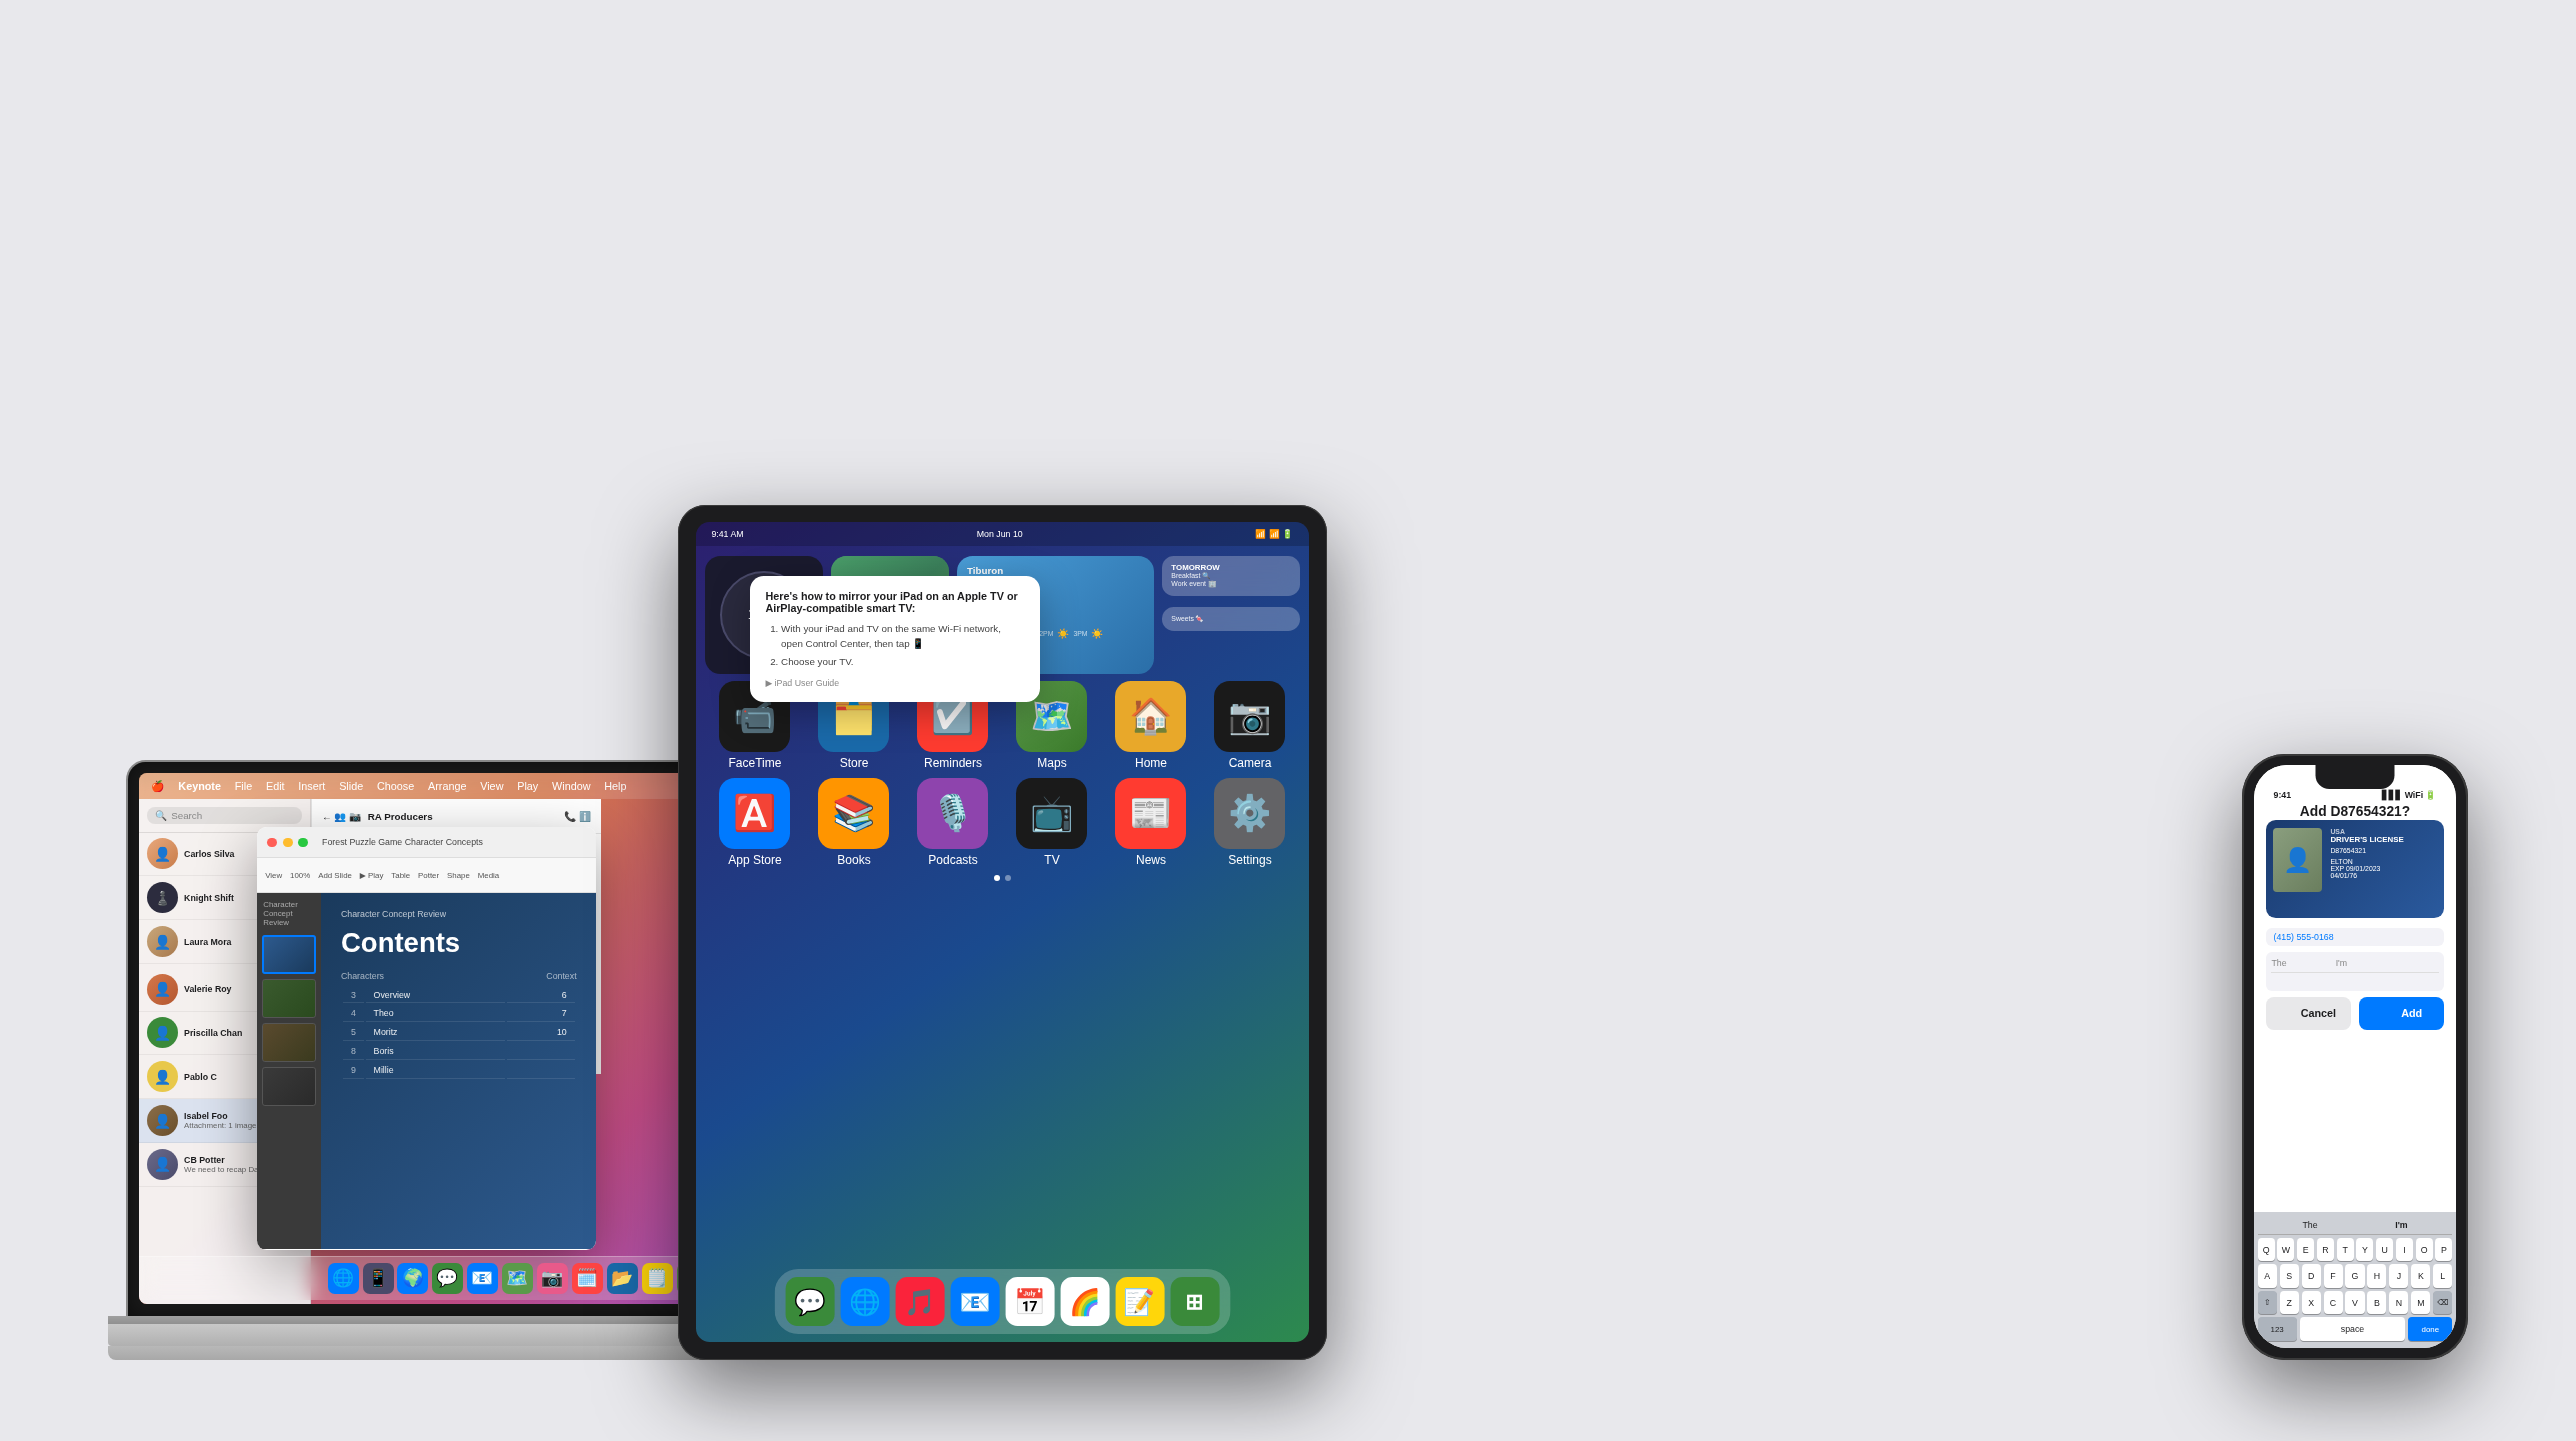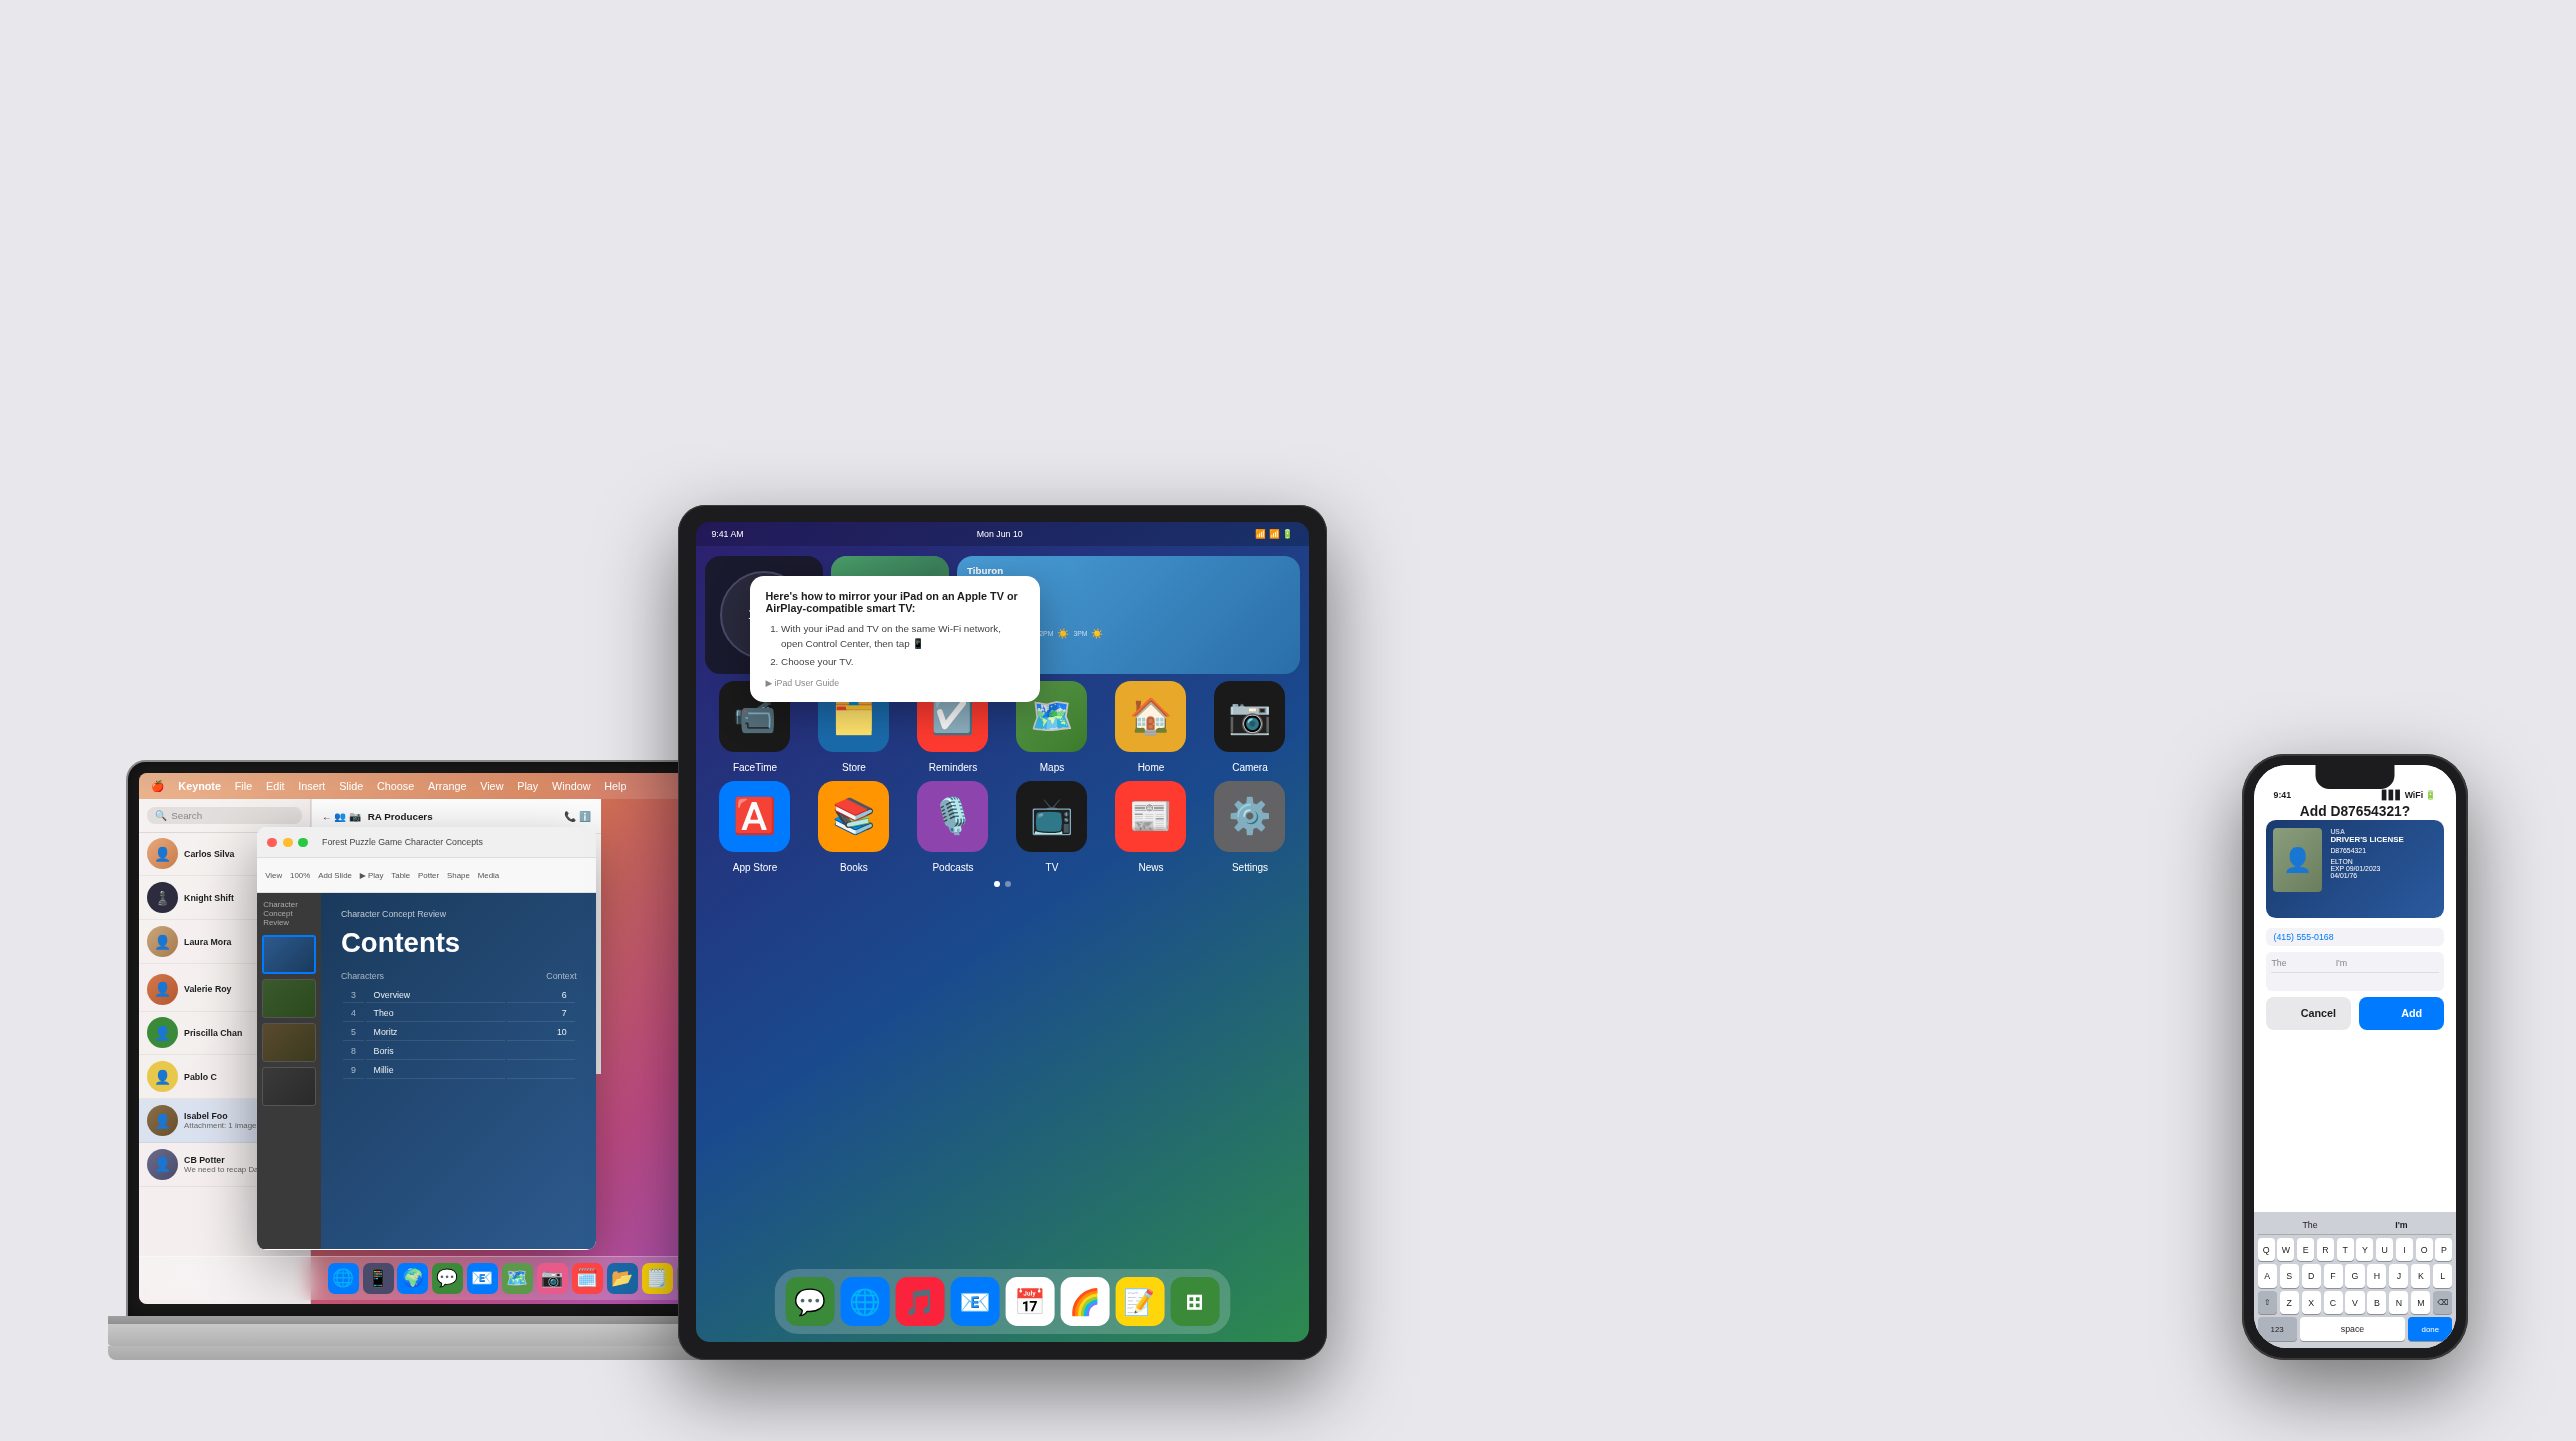--- a/index.html
+++ b/index.html
@@ -535,23 +535,23 @@
       border-radius: 15.7px;
       display: flex;
       align-items: center;
       justify-content: center;
       font-size: 35px;
       margin: 0 3.9px;
       flex-shrink: 0;
     }
 
     .app-label {
-      font-size: 10px;
-      color: white;
-      margin-top: 10px;
+      font-size: 12px;
+      color: white;
+      margin-top: 4px;
     }
 
     .app-item {
       display: flex;
       flex-direction: column;
       align-items: center;
     }
 
     
     .ipad-tooltip {
@@ -1052,20 +1052,30 @@
                   <span class="weather-icon-sm">☀️</span>
                 <span class="weather-time">1PM</span>
                   <span class="weather-icon-sm">⛅</span>
                 <span class="weather-time">2PM</span>
                   <span class="weather-icon-sm">☀️</span>
                 <span class="weather-time">3PM</span>
                   <span class="weather-icon-sm">☀️</span>
               </div>
             </div>
 
+            <div style="width:138px;display:flex;flex-direction:column;gap:4.9px;">
+              <div class="notif-card">
+                <div class="notif-title">TOMORROW</div>
+                <div class="notif-detail">Breakfast 🔍</div>
+                <div class="notif-detail">Work event 🏢</div>
+              </div>
+              <div class="notif-card">
+                <div class="notif-detail">Sweets 🍬</div>
+              </div>
+            </div>
           </div>
 
           <div class="ipad-app-row">
             <div class="app-item">
               <div class="app-icon" style="background:#1a1a1a;">📹</div>
               <div class="app-label">FaceTime</div>
             </div>
             <div class="app-item">
               <div class="app-icon" style="background:#1a6aaa;">🗂️</div>
               <div class="app-label">Store</div>

